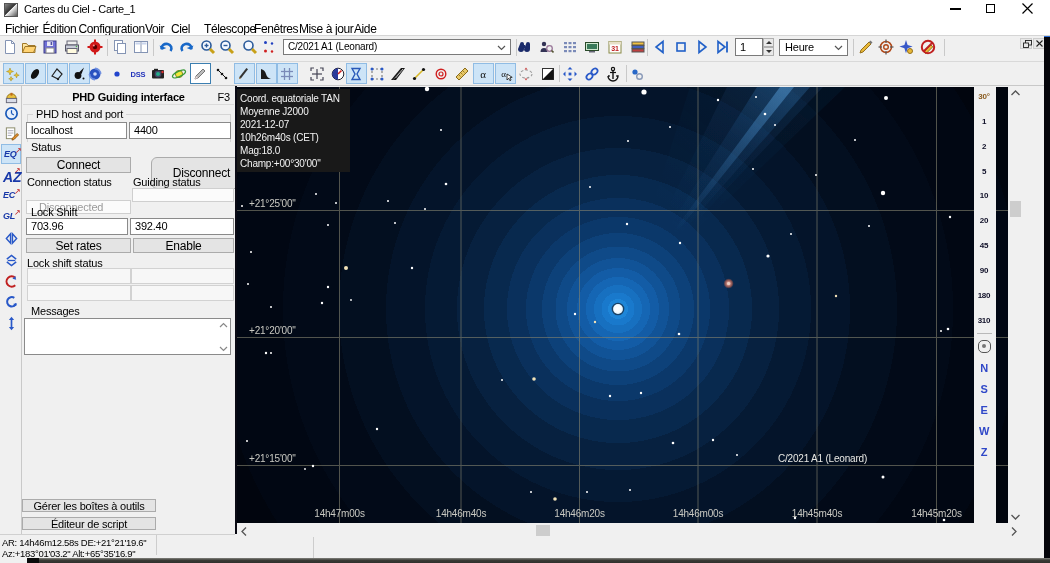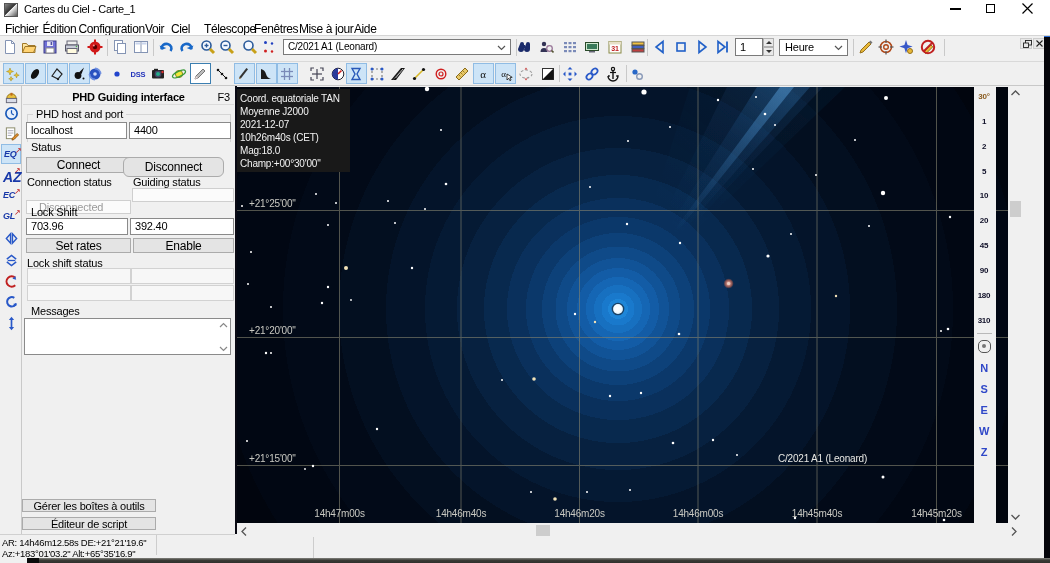--- a/index.html
+++ b/index.html
@@ -569,21 +569,21 @@
     <div class="abs" style="right:4px;top:5px;">F3</div>
     <div class="abs" style="left:0;top:18px;width:211px;height:1px;background:#dadada;"></div>
 
     <div class="abs" style="left:4px;top:28px;width:204px;height:28px;border:1px solid #d5d5d5;border-bottom:none;"></div>
     <div class="abs" style="left:10px;top:22px;background:#f0f0f0;padding:0 3px;">PHD host and port</div>
     <div class="abs" style="left:3px;top:36px;width:101px;height:17px;background:#fff;border:1px solid #8a8a8a;line-height:15px;padding-left:4px;">localhost</div>
     <div class="abs" style="left:106px;top:36px;width:102px;height:17px;background:#fff;border:1px solid #8a8a8a;line-height:15px;padding-left:4px;">4400</div>
 
     <div class="abs" style="left:8px;top:55px;">Status</div>
     <button class="wbtn abs" style="left:3px;top:71px;width:105px;height:16px;">Connect</button>
-    <button class="wbtn abs" style="left:100px;top:71px;width:101px;height:20px;border-radius:6px;">Disconnect</button>
+    <button class="wbtn abs" style="left:128px;top:71px;width:101px;height:32px;border-radius:6px;">Disconnect</button>
     <div class="abs" style="left:4px;top:90px;">Connection status</div>
     <div class="abs" style="left:110px;top:90px;">Guiding status</div>
     <div class="abs" style="left:3px;top:114px;width:105px;height:14px;background:#fbfbfb;border:1px solid #cfcfcf;line-height:12px;padding-left:12px;color:#9b9b9b;">Disconnected</div>
     <div class="abs" style="left:109px;top:102px;width:102px;height:14px;background:#fbfbfb;border:1px solid #cfcfcf;"></div>
 
     <div class="abs" style="left:8px;top:120px;">Lock Shift</div>
     <div class="abs" style="left:3px;top:132px;width:102px;height:17px;background:#fff;border:1px solid #8a8a8a;line-height:15px;padding-left:4px;">703.96</div>
     <div class="abs" style="left:107px;top:132px;width:104px;height:17px;background:#fff;border:1px solid #8a8a8a;line-height:15px;padding-left:4px;">392.40</div>
     <button class="wbtn abs" style="left:3px;top:152px;width:105px;height:15px;">Set rates</button>
     <button class="wbtn abs" style="left:110px;top:152px;width:101px;height:15px;">Enable</button>

